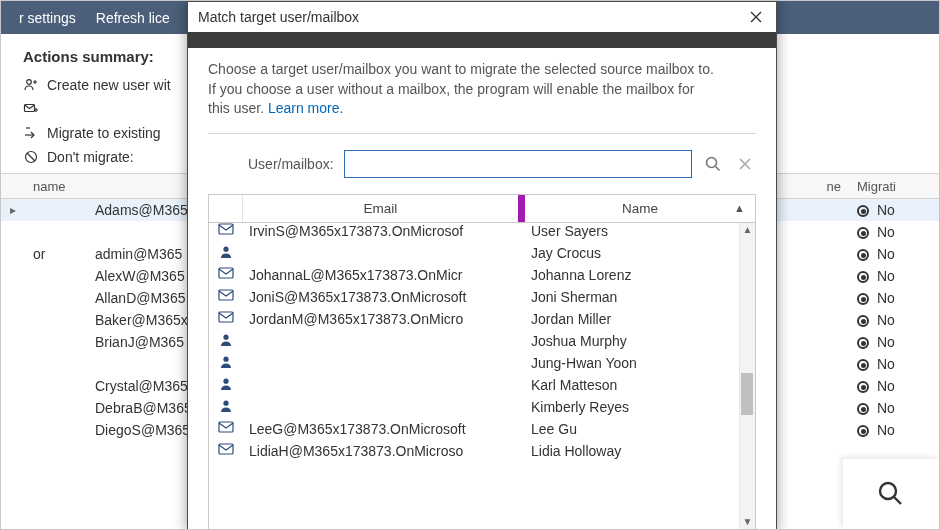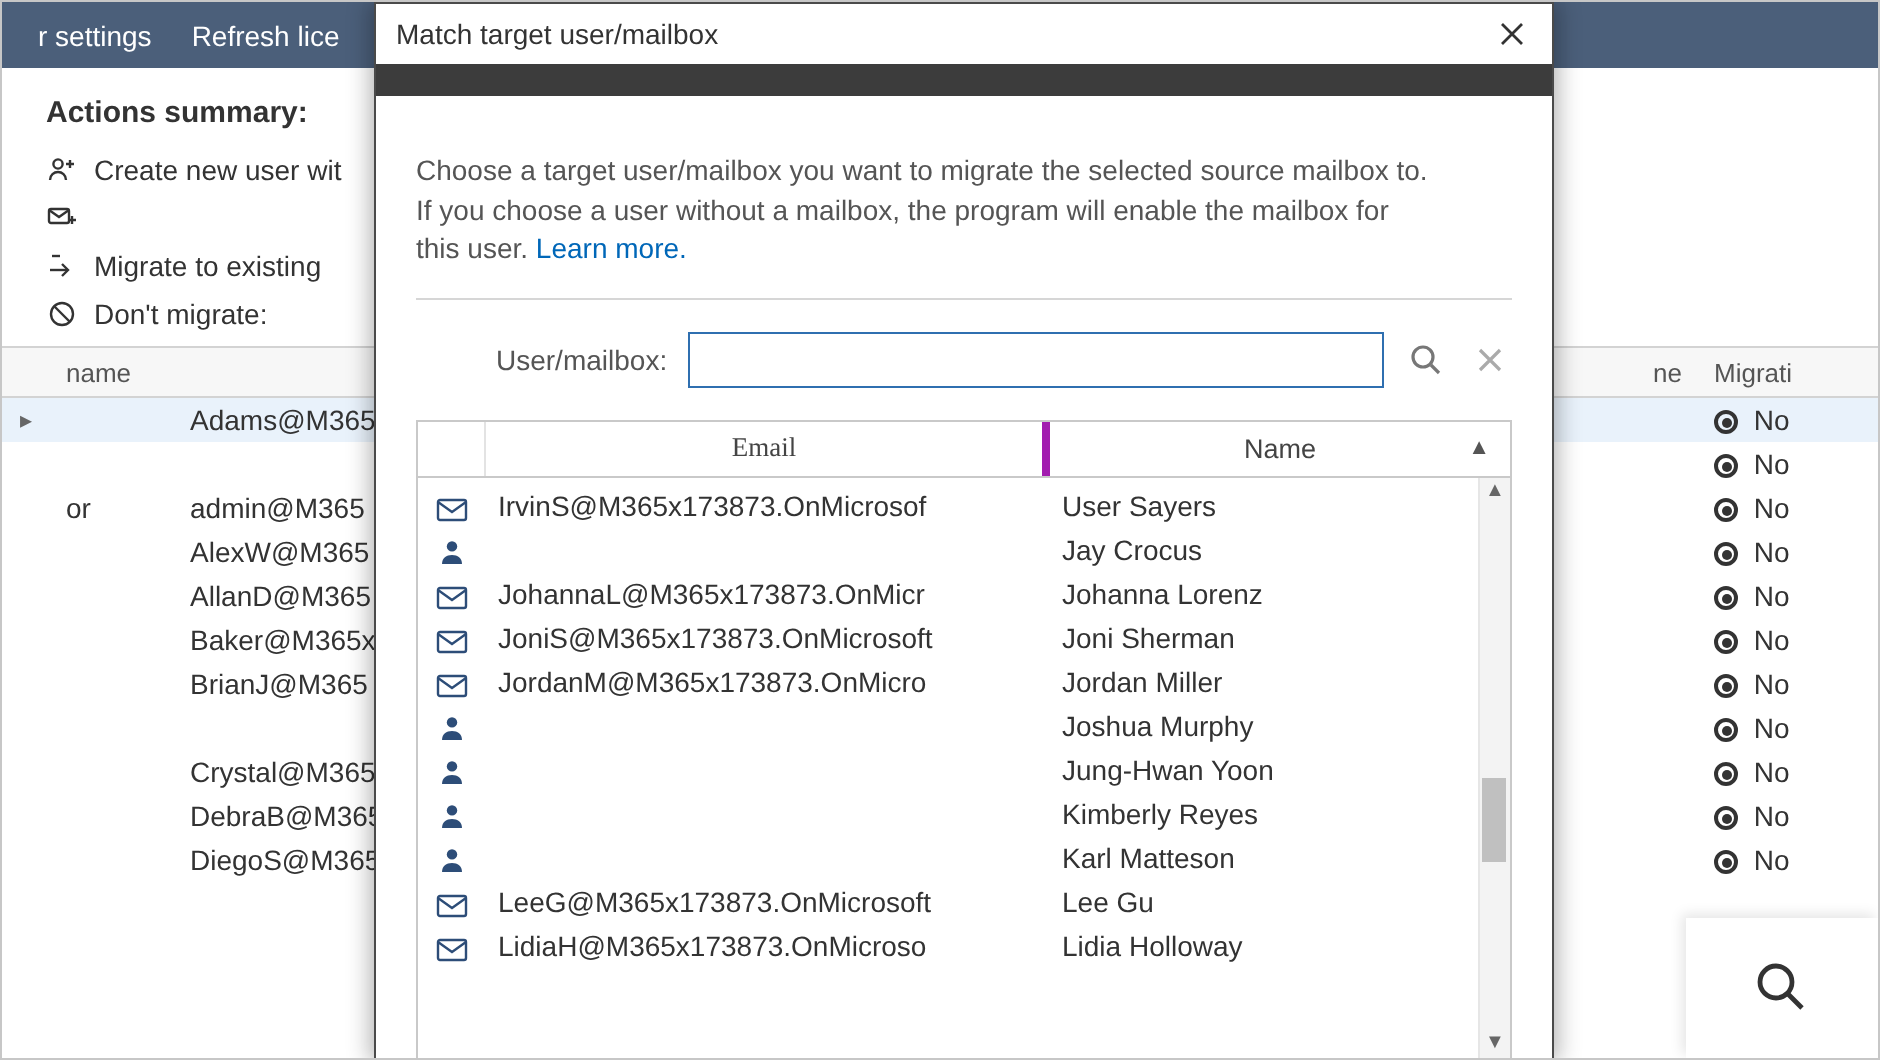--- a/index.html
+++ b/index.html
@@ -71,47 +71,47 @@
     background:#fff;
     box-shadow: -4px 0 10px rgba(0,0,0,0.2), 4px 0 10px rgba(0,0,0,0.2);
     display:flex; flex-direction:column;
   }
   .modal-titlebar{
     height:30px; display:flex; align-items:center; justify-content:space-between;
     padding:4px 10px; background:#fff; font-size:14px; color:#333;
   }
   .modal-close { width:20px;height:20px; display:flex;align-items:center;justify-content:center; cursor:pointer;}
   .modal-stripe{ height:16px; background:#3c3c3c;}
-  .modal-body{ padding:28px 20px 0 20px; display:flex;flex-direction:column; flex:1; min-height:0;}
+  .modal-body{ padding:12px 20px 0 20px; display:flex;flex-direction:column; flex:1; min-height:0;}
   .desc { font-size:14px; color:#555; line-height:1.4; }
   .desc a{ color:#0067b8; text-decoration:none;}
   .hr { border:0; border-top:1px solid #d6d6d6; margin:14px 0 16px 0;}
   .search-row{ display:flex; align-items:center; gap:10px; margin-bottom:16px;}
   .search-row label{ color:#555; font-size:14px;margin-left:40px; }
   .search-input{
     flex:1; height:28px; border:1px solid #2f6fb0; outline:none; padding:0 6px; font-size:14px;
   }
   .icon-btn{ width:22px;height:22px; display:flex;align-items:center;justify-content:center; color:#777; cursor:pointer;}
   .grid{
     border:1px solid #c9c9c9; display:flex; flex-direction:column; flex:1; min-height:0;
   }
   .grid-header{
     display:flex; height:28px; border-bottom:1px solid #c9c9c9; background:#fff;
     font-size:13.5px; color:#444;
   }
   .grid-header .gh{ display:flex; align-items:center; justify-content:center; position:relative;}
   .gh-icon{ width:34px; border-right:1px solid #e3e3e3;}
-  .gh-email{ width:282px; border-right:4px solid #a21caf;font-family:Liberation Serif, serif;}
+  .gh-email{ width:282px; border-right:7px solid #a21caf;}
   .gh-name{ flex:1; }
   .sort-arrow{ position:absolute; right:10px; font-size:11px; color:#555;}
   .grid-body{
     flex:1; overflow:hidden; position:relative;
   }
   .grid-rows{ position:absolute; inset:0; overflow:hidden auto; }
-  .g-row{ display:flex; height:22px; align-items:flex-end; font-size:14px; color:#333; }
+  .g-row{ display:flex; height:22px; align-items:flex-start; font-size:14px; color:#333; }
   .g-icon{ width:34px; display:flex; align-items:center; justify-content:center; }
   .g-email{ width:282px; padding-left:6px; white-space:nowrap; overflow:hidden; }
   .g-name{ flex:1; padding-left:6px; white-space:nowrap; overflow:hidden; }
   .scrollbar{
     position:absolute; right:0; top:0; width:16px; height:100%;
     background:#f3f3f3; border-left:1px solid #e6e6e6;
     display:flex; flex-direction:column; justify-content:space-between; align-items:center;
     padding:2px 0;
   }
   .scroll-thumb{ position:absolute; right:2px; width:12px; height:42px; top:150px; background:#c0c0c0;}
@@ -392,31 +392,31 @@
               <div class="g-name">Jung-Hwan Yoon</div>
             </div>
             <div class="g-row">
               <div class="g-icon">
                 <svg width="14" height="14" viewBox="0 0 14 14" fill="#2d4d78">
                   <circle cx="7" cy="4.2" r="2.6"></circle>
                   <path d="M2 13c0-3 2.2-4.5 5-4.5s5 1.5 5 4.5z"></path>
                 </svg>
               </div>
               <div class="g-email"></div>
-              <div class="g-name">Kimberly Reyes</div>
+              <div class="g-name">Karl Matteson</div>
             </div>
             <div class="g-row">
               <div class="g-icon">
                 <svg width="14" height="14" viewBox="0 0 14 14" fill="#2d4d78">
                   <circle cx="7" cy="4.2" r="2.6"></circle>
                   <path d="M2 13c0-3 2.2-4.5 5-4.5s5 1.5 5 4.5z"></path>
                 </svg>
               </div>
               <div class="g-email"></div>
-              <div class="g-name">Karl Matteson</div>
+              <div class="g-name">Kimberly Reyes</div>
             </div>
             <div class="g-row">
               <div class="g-icon">
                 <svg width="16" height="12" viewBox="0 0 16 12" fill="none" stroke="#2d4d78" stroke-width="1.2">
                   <rect x="1" y="1" width="14" height="10" rx="1"></rect>
                   <path d="M1 2l7 5 7-5"></path>
                 </svg>
               </div>
               <div class="g-email">LeeG@M365x173873.OnMicrosoft</div>
               <div class="g-name">Lee Gu</div>

